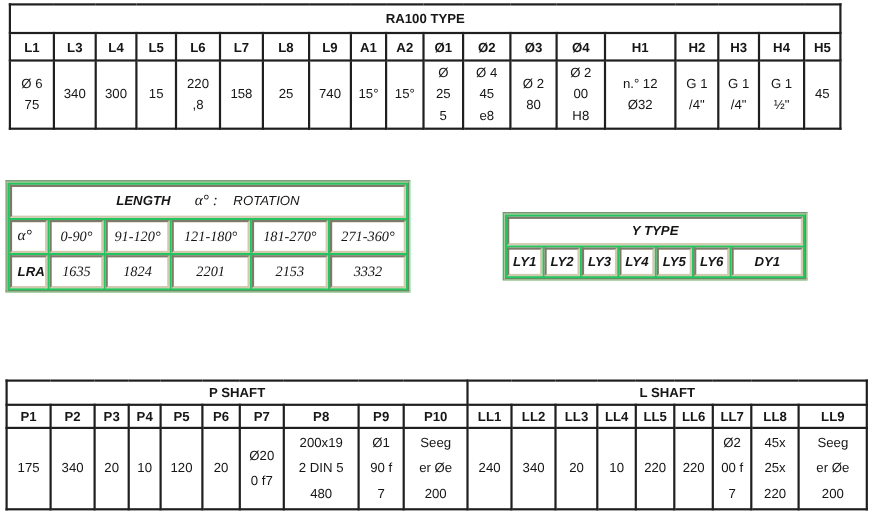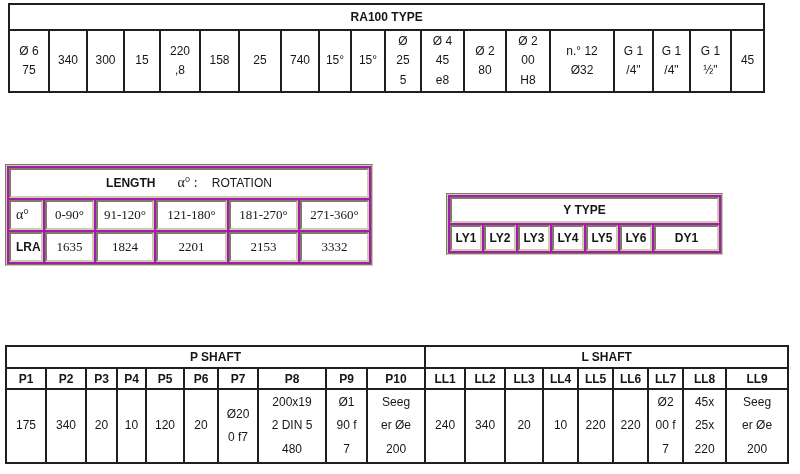--- a/index.html
+++ b/index.html
@@ -37,21 +37,22 @@
   #shaft .head-row th  { height: 21px; }
   #shaft .data-row td  { height: 72px; line-height: 1.95; }
 
   
   table.tan {
     position: absolute;
     border-collapse: separate;
     border-spacing: 2px;
     table-layout: fixed;
     border: 2px groove #d2caaf;
-    background: #a21caf;
+    background: #22c55e;
+    font-style: italic;
   }
   table.tan td, table.tan th {
     border: 2px inset #d2caaf;
     background: #fff;
     text-align: center;
     vertical-align: middle;
     font-size: 12px;
     padding: 1px 2px;
     overflow: hidden;
   }
@@ -59,21 +60,21 @@
   #length { left: 5px; top: 164px; width: 368px; }
   #length td, #length th { height: 30px; }
   #length .title-cell { font-weight: bold; font-size: 12px; }
   #length .title-cell .alpha { font-family: "Liberation Serif", serif; font-weight: normal; font-size: 14px; margin: 0 14px 0 22px; }
   #length .title-cell .rest { font-weight: normal; }
   #length .corner-cell { font-family: "Liberation Serif", serif; font-size: 14px; text-align: left; padding-left: 5px; font-weight: normal; }
   #length .range-cell { font-family: "Liberation Serif", serif; font-size: 13px; font-weight: normal; margin-top: 32px; }
   #length .rowlabel { font-weight: bold; text-align: left; padding-left: 5px; font-size: 12px; }
   #length .num { font-family: "Liberation Serif", serif; font-size: 13px; }
 
-  #ytype { left: 446px; top: 193px; width: 277px; }
+  #ytype { left: 457px; top: 193px; width: 277px; }
   #ytype td, #ytype th { height: 26px; }
   #ytype .title-cell { font-weight: bold; }
   #ytype th { font-weight: bold; }
 
   .b { font-weight: bold; }
 </style>
 </head>
 <body>
 
 <div class="page">
@@ -96,20 +97,41 @@
         <col style="width:44px">
         <col style="width:64px">
         <col style="width:39px">
       <col style="width:37px">
         <col style="width:41px">
         <col style="width:33px">
     </colgroup>
     <tbody>
         <tr class="title-row">
       <th colspan="19" class="title">RA100 TYPE</th>
+    </tr>
+    <tr class="head-row">
+      <th>L1</th>
+      <th>L3</th>
+      <th>L4</th>
+      <th>L5</th>
+      <th>L6</th>
+      <th>L7</th>
+      <th>L8</th>
+      <th>L9</th>
+      <th>A1</th>
+      <th>A2</th>
+      <th>Ø1</th>
+      <th>Ø2</th>
+      <th>Ø3</th>
+      <th>Ø4</th>
+      <th>H1</th>
+      <th>H2</th>
+      <th>H3</th>
+      <th>H4</th>
+      <th>H5</th>
     </tr>
     <tr class="data-row">
       <td>Ø 6
 75</td>
       <td>340</td>
       <td>300</td>
       <td>15</td>
       <td>220
 ,8</td>
       <td>158</td>

